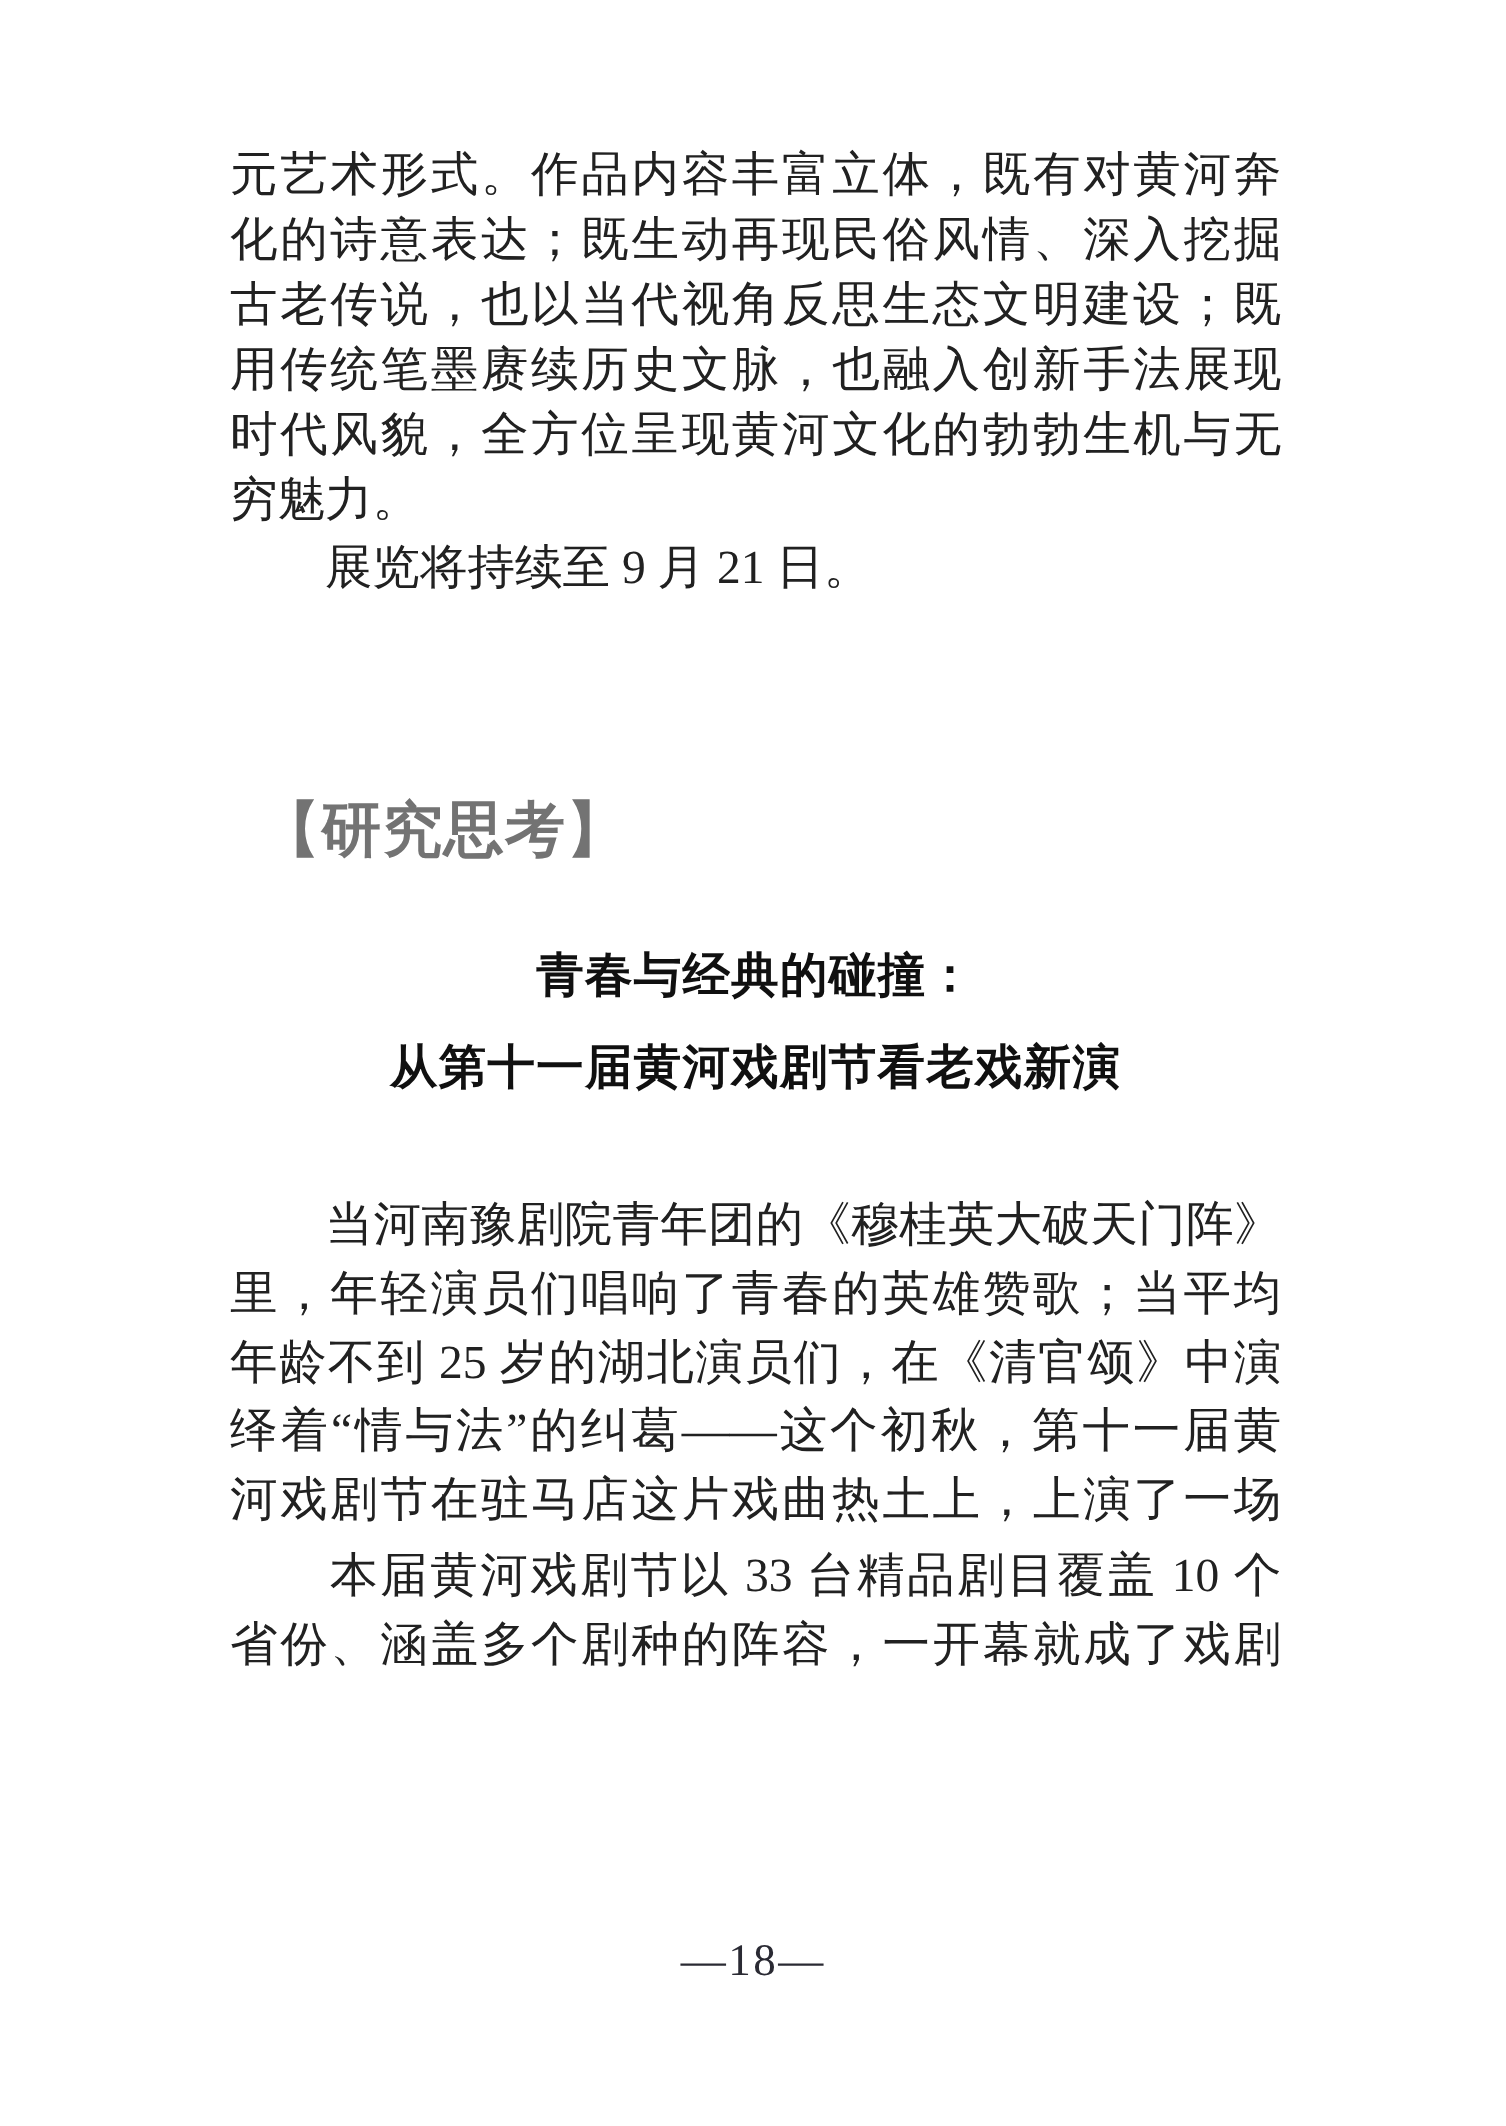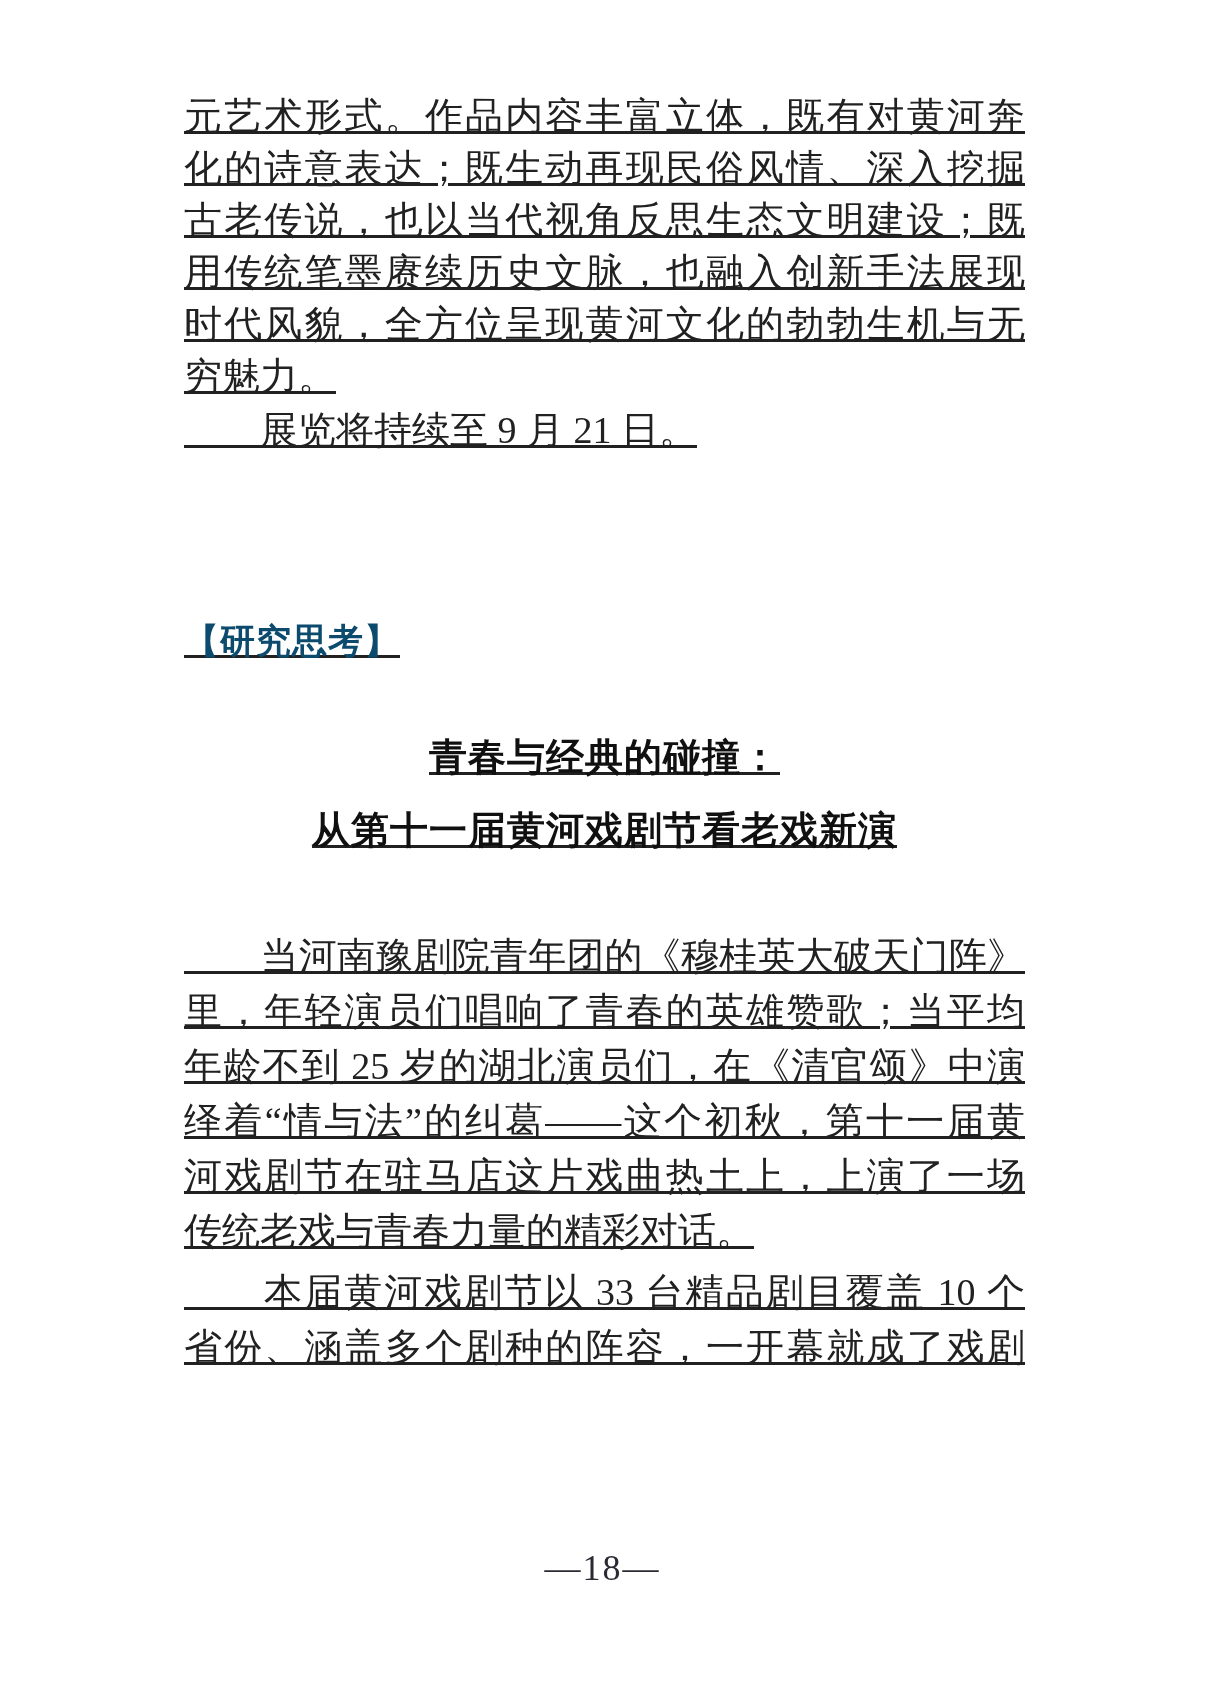--- a/index.html
+++ b/index.html
@@ -16,23 +16,22 @@
     overflow: hidden;
   }
   .page {
     position: relative;
     width: 1205px;
     height: 1701px;
     background: #ffffff;
   }
   .content {
     box-sizing: border-box;
-    padding: 90px 180px 0 184px;
+    padding: 114px 180px 0 184px;
     width: 100%;
-    text-decoration: underline;
   }
   .para {
     font-size: 38px;
     color: #212121;
   }
   .para.pitch-top .line { line-height: 52px; }
   .para.pitch-bottom .line { line-height: 55px; }
   .line {
     text-align: justify;
     text-align-last: justify;
@@ -40,24 +39,25 @@
     white-space: pre-wrap;
   }
   .line.last {
     text-align-last: left;
   }
   .exhibit-line { margin-top: 2px; }
   .section-header {
     margin-top: 161px;
     font-family: "Liberation Sans", "DejaVu Sans", sans-serif;
     font-weight: 700;
-    font-size: 35px;
+    font-size: 48px;
     line-height: 48px;
-    color: #0c4a6e;
+    color: #737373;
     letter-spacing: 1px;
+    margin-left: 24px;
   }
   .article-title {
     margin-top: 56px;
     font-weight: 700;
     font-size: 38px;
     line-height: 73px;
     color: #101010;
     text-align: center;
     letter-spacing: 1px;
   }
@@ -100,21 +100,20 @@
       <div>青春与经典的碰撞：</div>
       <div>从第十一届黄河戏剧节看老戏新演</div>
     </div>
 
     <div class="para pitch-bottom para-opening">
         <div class="line">　　当河南豫剧院青年团的《穆桂英大破天门阵》</div>
         <div class="line">里，年轻演员们唱响了青春的英雄赞歌；当平均</div>
         <div class="line">年龄不到 25 岁的湖北演员们，在《清官颂》中演</div>
         <div class="line">绎着“情与法”的纠葛——这个初秋，第十一届黄</div>
         <div class="line">河戏剧节在驻马店这片戏曲热土上，上演了一场</div>
-        <div class="line last">传统老戏与青春力量的精彩对话。</div>
       </div>
 
     <div class="para pitch-bottom para-festival">
         <div class="line">　　本届黄河戏剧节以 33 台精品剧目覆盖 10 个</div>
         <div class="line">省份、涵盖多个剧种的阵容，一开幕就成了戏剧</div>
       </div>
 
   </div>
 
   <div class="footer">—18—</div>

